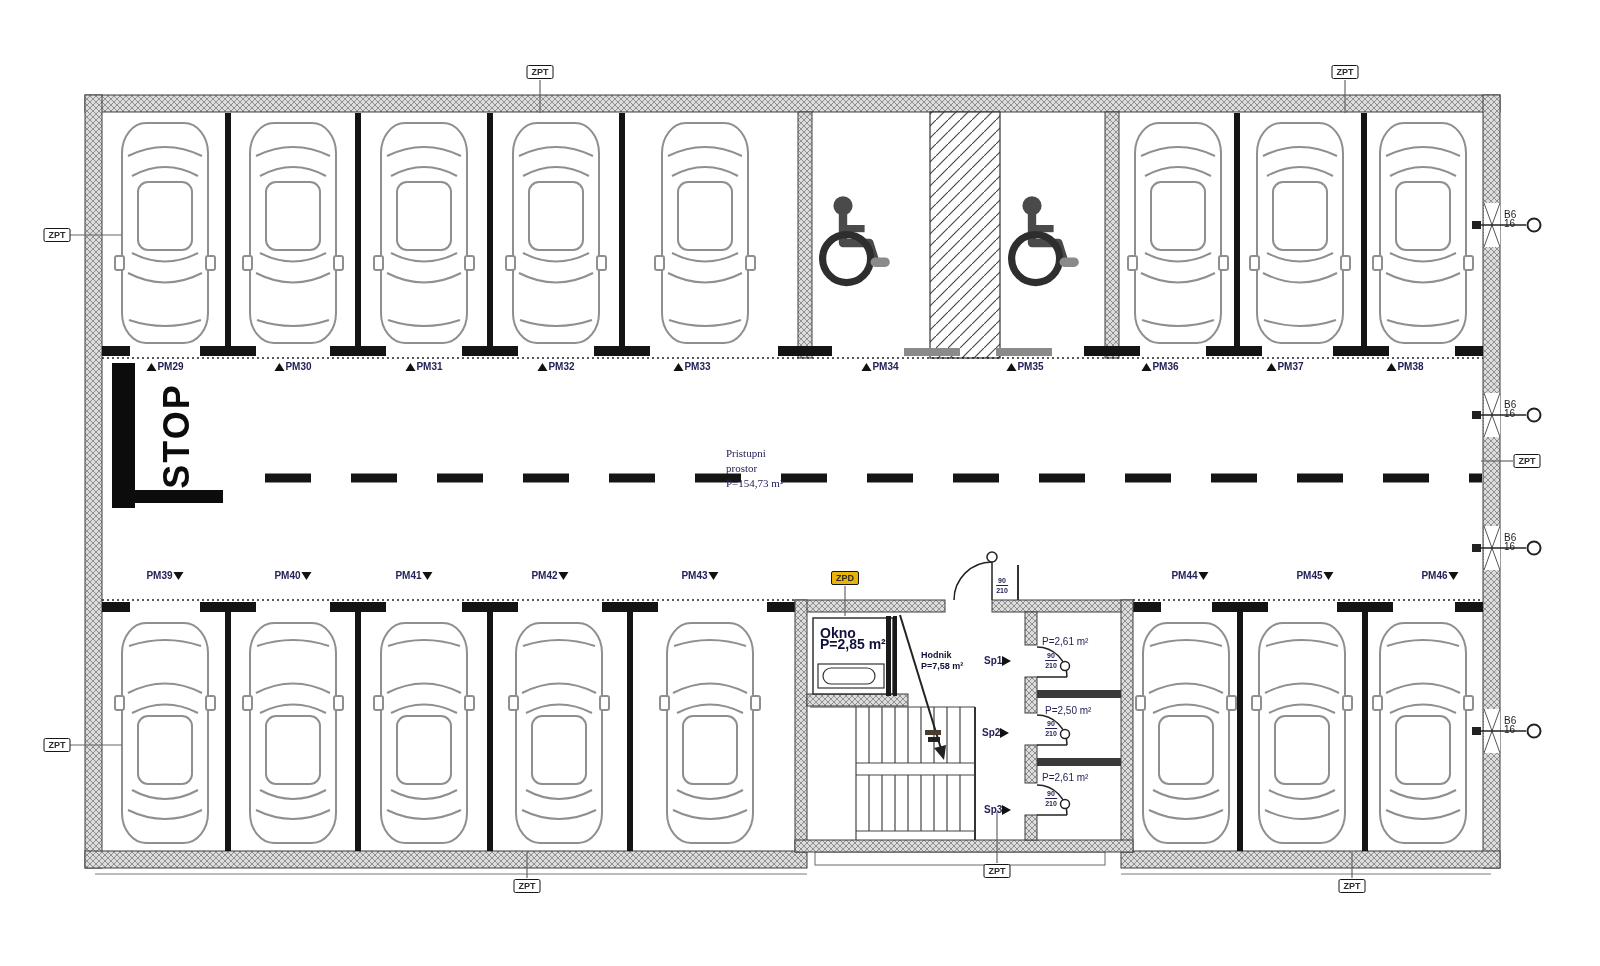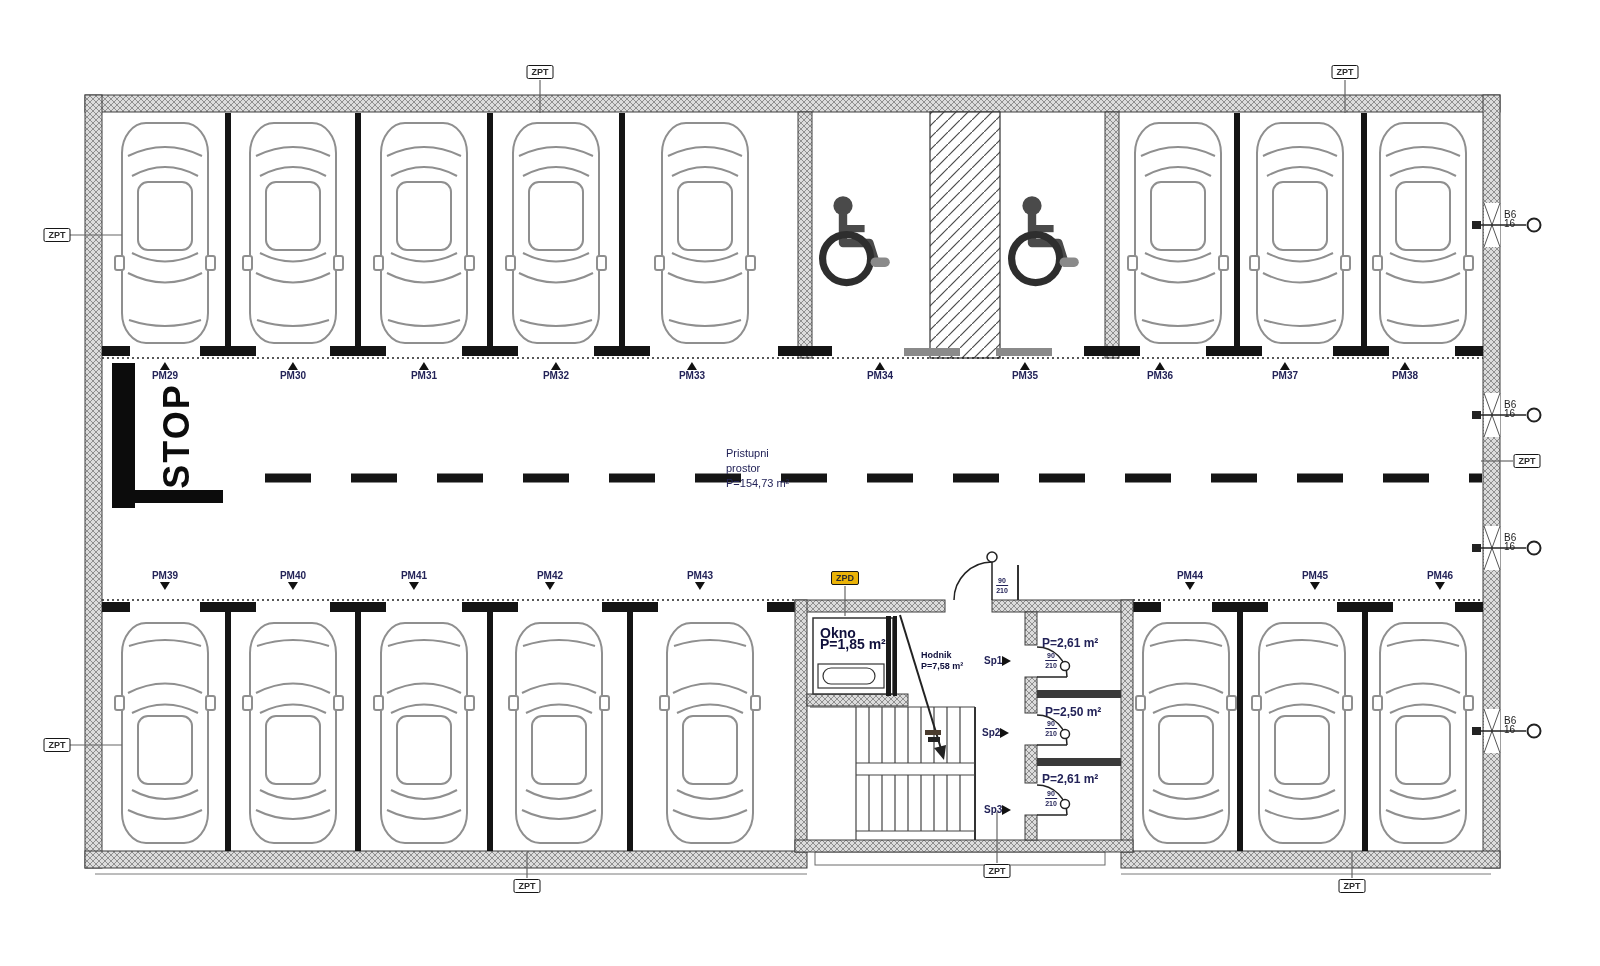--- a/index.html
+++ b/index.html
@@ -2,41 +2,41 @@
 <html><head>
 <meta charset="utf-8">
 <style>
   html,body{margin:0;padding:0;background:#fff;}
   .stage{position:relative;width:1600px;height:966px;background:#fff;overflow:hidden;
          font-family:"Liberation Sans","DejaVu Sans",sans-serif;}
   .plan-svg{position:absolute;left:0;top:0;}
   .labels{position:absolute;left:0;top:0;width:100%;height:100%;}
   .labels>div{position:absolute;}
 
-  .pmwrap{display:flex;flex-direction:column;align-items:center;gap:1px;transform:translateX(-50%);}
+  .pmwrap{display:flex;flex-direction:row;align-items:center;gap:1px;transform:translateX(-50%);}
   .pm{font-size:10px;font-weight:bold;color:#232358;line-height:10px;white-space:nowrap;}
   .tri{width:0;height:0;display:block;}
   .tri-up{border-left:5px solid transparent;border-right:5px solid transparent;border-bottom:8px solid #111;}
   .tri-down{border-left:5px solid transparent;border-right:5px solid transparent;border-top:8px solid #111;}
 
   .tag{transform:translate(-50%,-50%);border:1.6px solid #161616;background:#fff;color:#2c2c2c;
        font-size:9px;font-weight:bold;padding:1px 4px;line-height:10px;border-radius:2px;white-space:nowrap;}
   .tag-dark{background:#eab308;}
 
   .room{color:#10103c;font-size:9px;font-weight:bold;line-height:11px;white-space:nowrap;}
-  .area{color:#232358;font-size:12px;font-weight:bold;white-space:nowrap;}
+  .area{color:#232358;font-size:10px;font-weight:normal;white-space:nowrap;}
   .sp{display:flex;align-items:center;gap:0;color:#232358;font-size:10px;font-weight:bold;}
   .arr{width:0;height:0;border-top:5px solid transparent;border-bottom:5px solid transparent;border-left:9px solid #111;}
 
   .frac{transform:translate(-50%,-50%);color:#232358;font-size:7px;font-weight:bold;text-align:center;line-height:8px;}
   .frac .den{display:block;border-top:1px solid #232358;padding-top:1px;}
 
   .vent{color:#1d1d1d;font-size:10px;font-weight:normal;line-height:9px;}
 
-  .aisle{color:#232358;font-size:11px;line-height:15px;white-space:nowrap;}
+  .aisle{color:#232358;font-size:11px;line-height:15px;white-space:nowrap;font-family:Liberation Serif, serif;}
   .stop-text{transform:translate(-50%,-50%) rotate(-90deg);font-size:36px;font-weight:900;
              letter-spacing:2px;color:#0c0c0c;white-space:nowrap;}
 </style>
 </head>
 <body>
 
 <div class="stage">
 
 <svg class="plan-svg" width="1600" height="966" viewBox="0 0 1600 966">
   <defs>
@@ -374,21 +374,21 @@
   <div class="stop-text" style="left:177px;top:436px">STOP</div>
 
   <div class="aisle" style="left:726px;top:446px">
     <div>Pristupni</div>
     <div>prostor</div>
     <div>P=154,73 m²</div>
   </div>
 
   <div class="room" style="left:820px;top:628px;font-size:14px">
     <div>Okno</div>
-    <div>P=1,85 m²</div>
+    <div>P=2,85 m²</div>
   </div>
   <div class="room" style="left:921px;top:650px">
     <div>Hodnik</div>
     <div>P=7,58 m²</div>
   </div>
 
   <div class="sp" style="left:984px;top:655px">
     <span>Sp1</span>
         <span class="arr"></span>
   </div>

